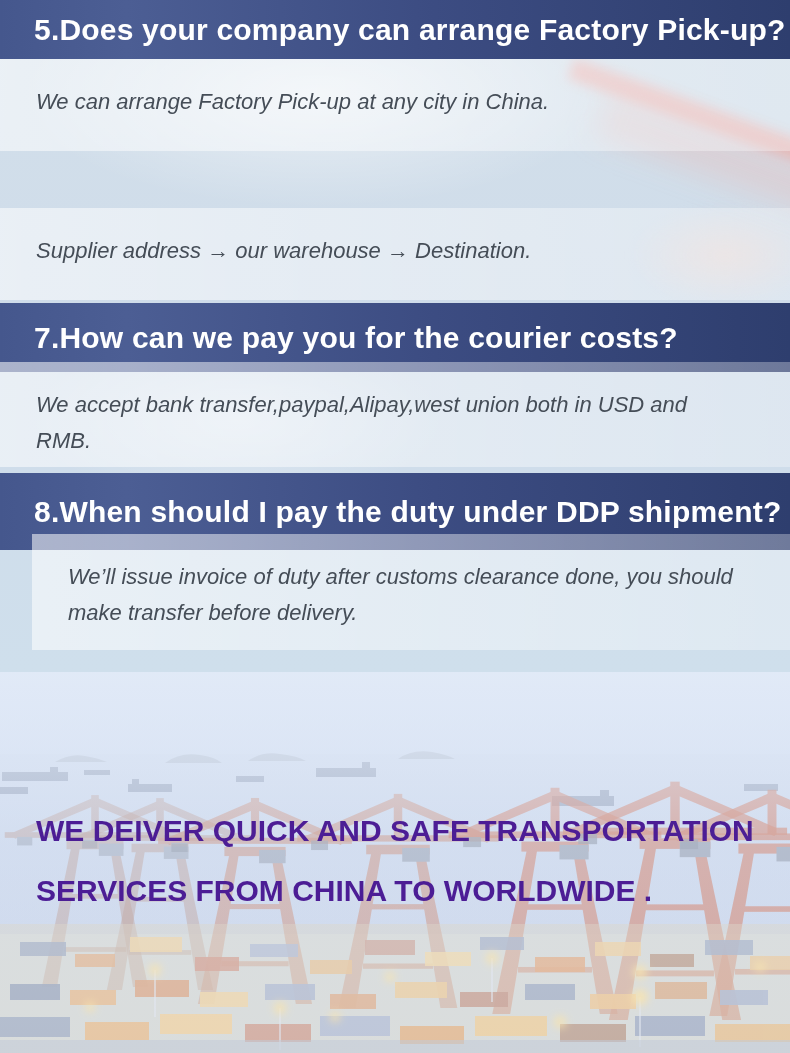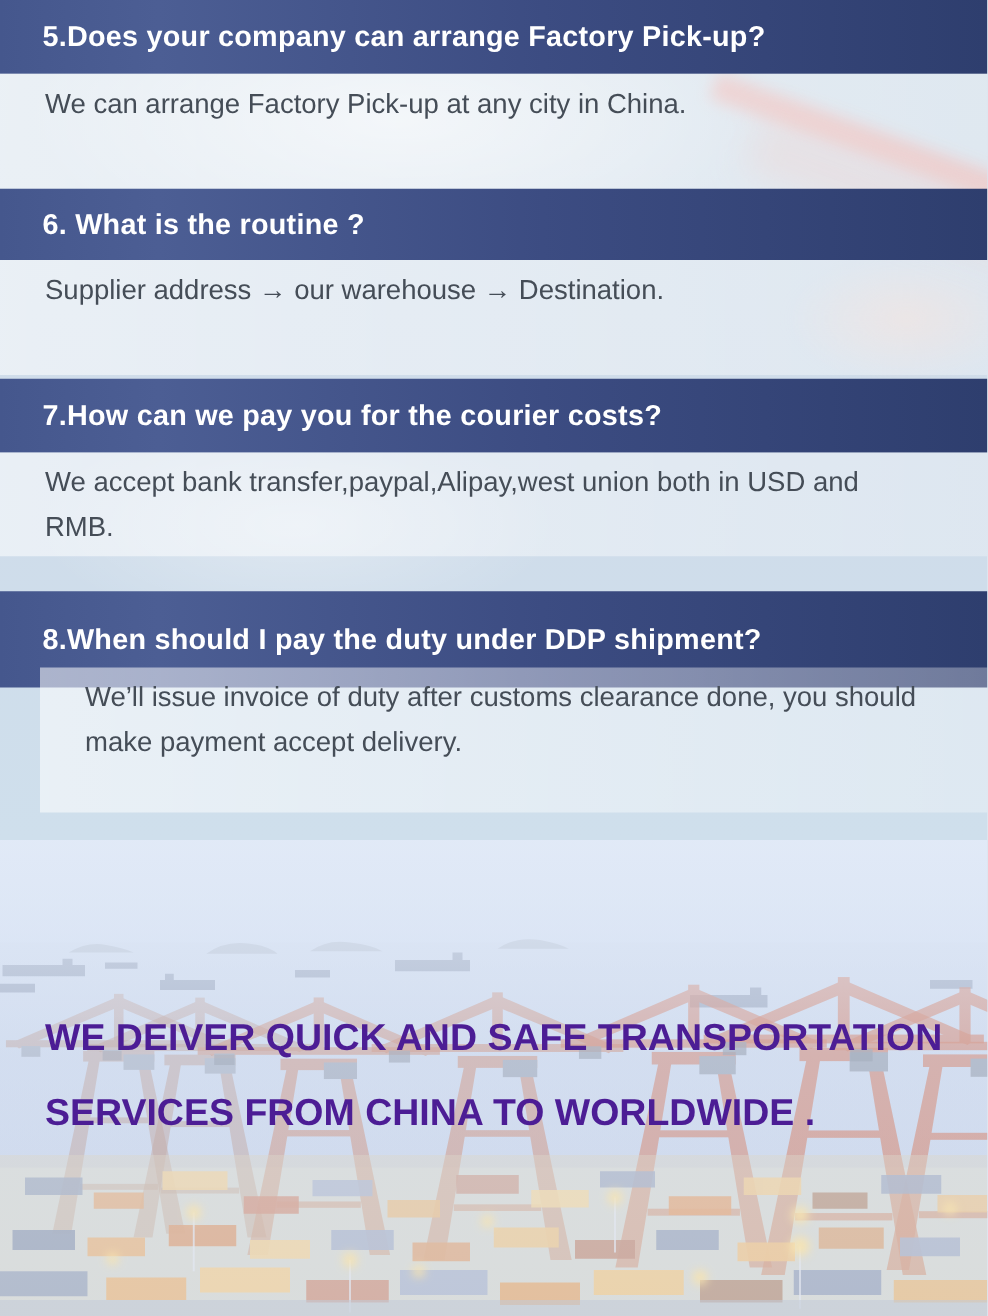--- a/index.html
+++ b/index.html
@@ -30,31 +30,32 @@
   .blob-peach{
     position:absolute;right:-30px;top:205px;width:190px;height:100px;
     background:radial-gradient(closest-side, rgba(246,214,202,.5), rgba(246,214,202,0));
     filter:blur(6px);
   }
   
   .qbar{
     position:absolute;left:0;width:790px;
     background:linear-gradient(90deg,#45578d 0%,#4c5e94 16%,#3c4c82 55%,#2e3e6e 100%);
     display:flex;align-items:center;padding-left:34px;
-    color:#ffffff;font-size:23px;font-weight:700;letter-spacing:.2px;
+    color:#ffffff;font-size:30px;font-weight:700;letter-spacing:.2px;
   }
   .answer{
     position:absolute;left:0;width:790px;
     background:linear-gradient(90deg,rgba(255,255,255,.55),rgba(255,255,255,.30));
     color:#454d57;font-size:22px;line-height:36px;
-    padding:6px 36px 0 36px;
+    padding:25px 36px 0 36px;
+    font-style:italic;
   }
   #bar5{top:0;height:59px;}   #ans5{top:59px;height:92px;}
   #bar6{top:151px;height:57px;} #ans6{top:208px;height:92px;}
-  #bar7{top:303px;height:59px;} #ans7{top:362px;height:83px;}
+  #bar7{top:303px;height:69px;} #ans7{top:362px;height:105px;}
   #bar8{top:473px;height:77px;} #ans8{top:534px;height:116px;margin-left:32px;}
   
   #port{position:absolute;left:0;top:672px;width:790px;height:381px;}
   
   #banner{
     position:absolute;left:36px;top:814px;z-index:5;
     color:#4c1d95;font-size:30px;font-weight:700;line-height:34px;
   }
   #banner .bline{margin-bottom:26px;white-space:nowrap;}
 </style>
@@ -69,41 +70,38 @@
     <div class="blob-peach"></div>
   </div>
 
   <div class="qbar" id="bar5">
     <span>5.Does your company can arrange Factory Pick-up?</span>
   </div>
   <div class="answer" id="ans5">
     <div>We can arrange Factory Pick-up at any city in China.</div>
   </div>
 
-  <div class="qbar" id="bar6">
-    <span>6. What is the routine ?</span>
-  </div>
   <div class="answer" id="ans6">
     <div>Supplier address → our warehouse → Destination.</div>
   </div>
 
   <div class="qbar" id="bar7">
     <span>7.How can we pay you for the courier costs?</span>
   </div>
   <div class="answer" id="ans7">
     <div>We accept bank transfer,paypal,Alipay,west union both in USD and</div>
     <div>RMB.</div>
   </div>
 
   <div class="qbar" id="bar8">
     <span>8.When should I pay the duty under DDP shipment?</span>
   </div>
   <div class="answer" id="ans8">
     <div>We’ll issue invoice of duty after customs clearance done, you should</div>
-    <div>make payment accept delivery.</div>
+    <div>make transfer before delivery.</div>
   </div>
 
   <svg id="port" viewBox="0 0 790 381" xmlns="http://www.w3.org/2000/svg">
     <defs>
       <linearGradient id="skyGrad" x1="0" y1="0" x2="0" y2="1">
         <stop offset="0" stop-color="#cfdcf2"></stop>
           <stop offset="1" stop-color="#cbd8ee"></stop>
       </linearGradient>
       <linearGradient id="seaGrad" x1="0" y1="0" x2="0" y2="1">
         <stop offset="0" stop-color="#c9d6ec"></stop>

